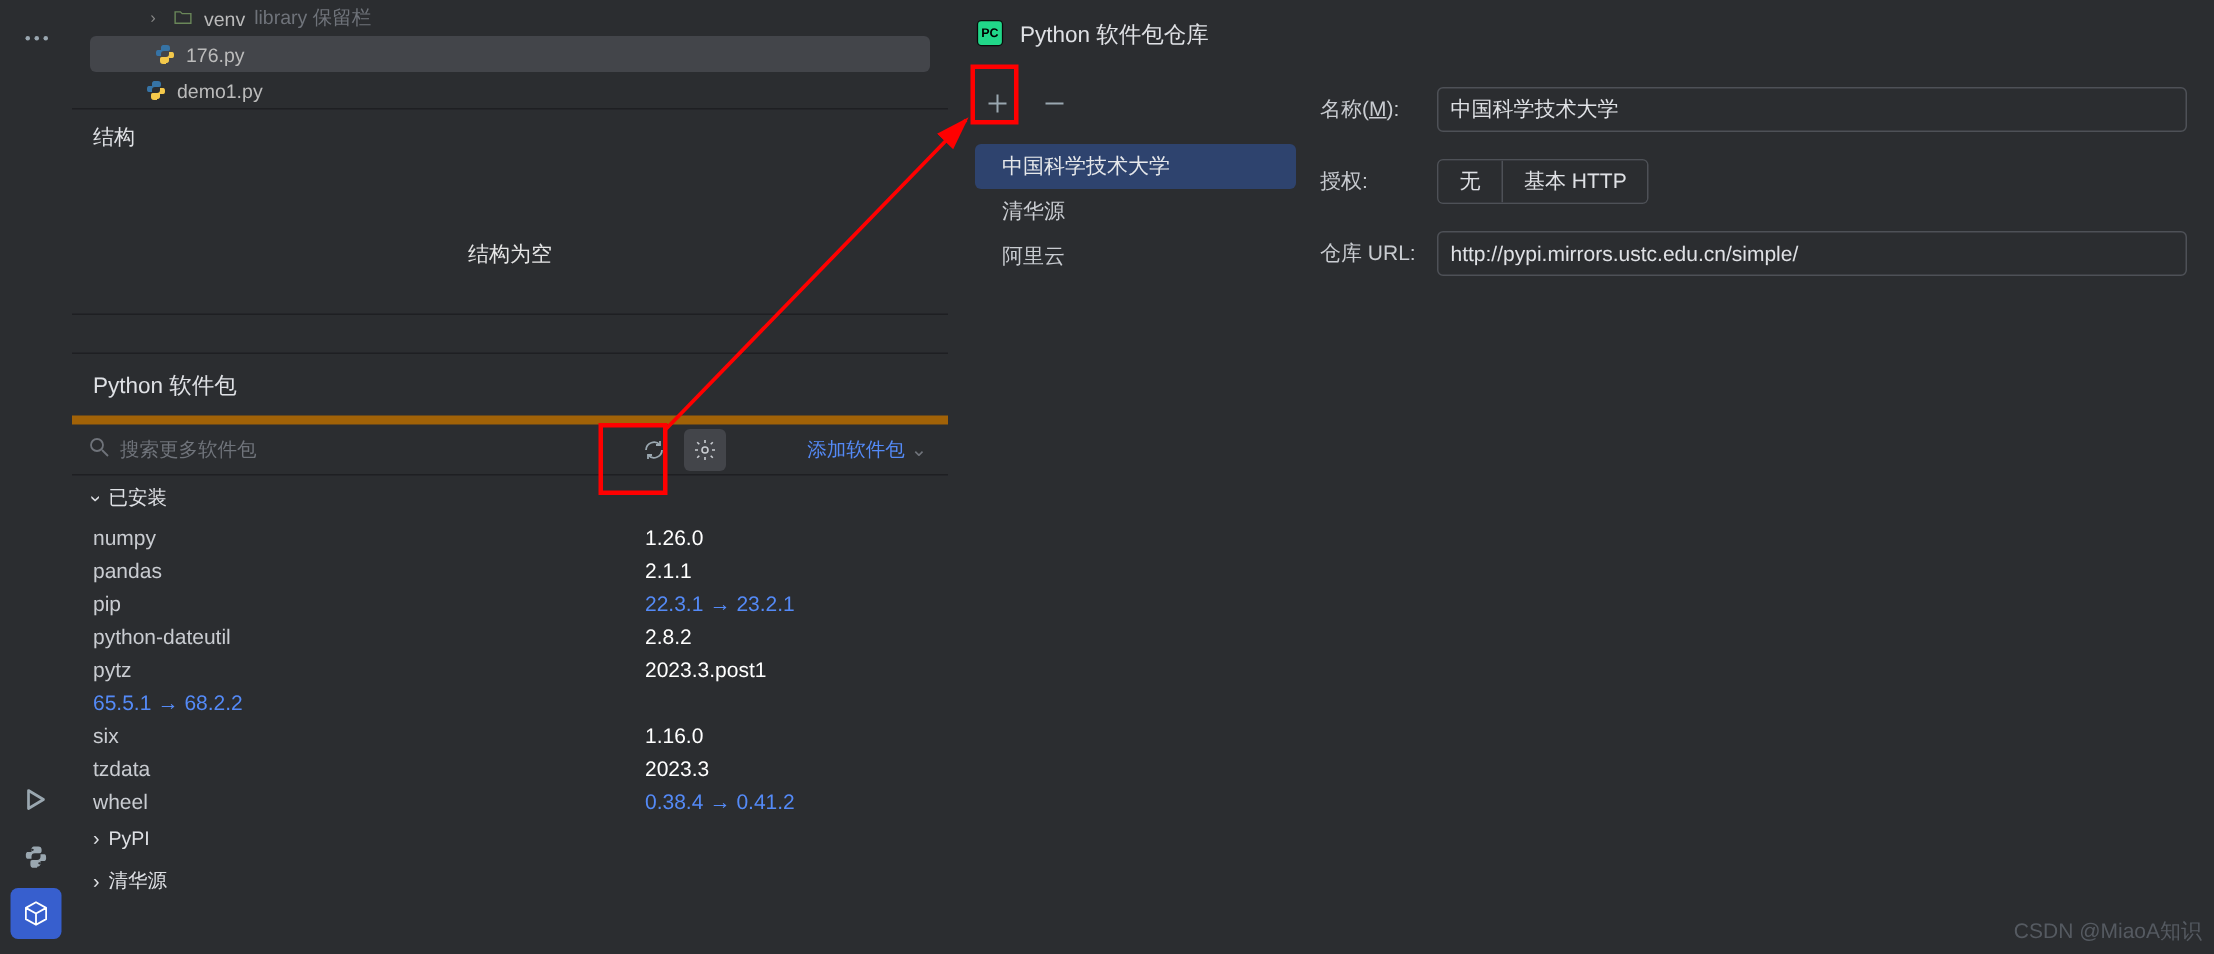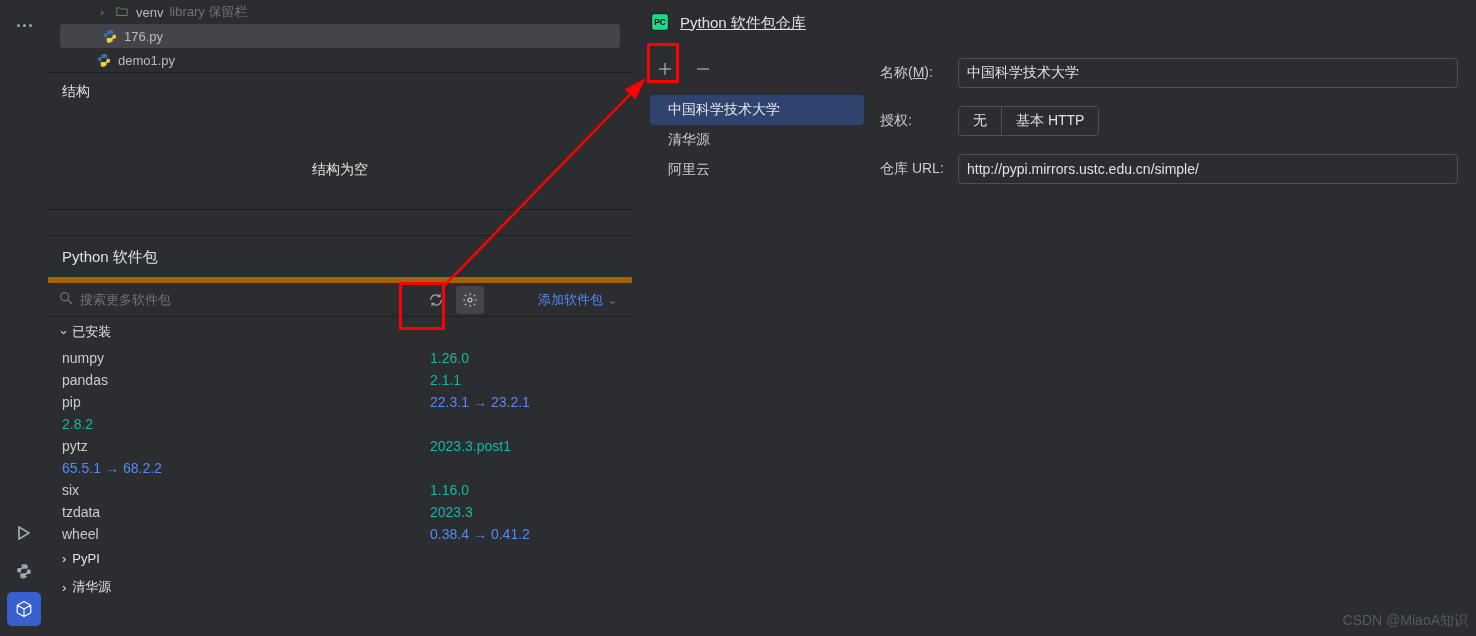--- a/index.html
+++ b/index.html
@@ -74,26 +74,26 @@
 
   .pkg-group {
     margin-left: 48px; display: flex; align-items: center;
     padding: 6px 14px; gap: 6px; color: #dfe1e5;
   }
   .pkg-list { margin-left: 48px; }
   .pkg-row {
     display: flex; padding: 3px 14px; color: #bbbbbb; font-size: 14px;
   }
   .pkg-name { width: 368px; color: #c9ccd1;}
-  .pkg-ver { color: #14b8a6; }
+  .pkg-ver { color: #ffffff; }
   .pkg-ver.link, .upgr { color: #548af7; }
   .arrow { color: #548af7; margin: 0 4px; }
 
   .dlg-header {
-    display: flex; align-items: center; gap: 10px; height: 40px; padding: 6px 18px 0; color: #dfe1e5; text-decoration: underline;
+    display: flex; align-items: center; gap: 10px; height: 40px; padding: 6px 18px 0; color: #dfe1e5;
   }
   .dlg-body { display: flex; padding: 18px 18px 0 18px; gap: 16px; }
   .repo-list { width: 214px; }
   .repo-actions { display: flex; gap: 12px; padding: 2px 2px 12px; color: #9aa7b0; font-size: 20px;}
   .repo-actions .plus, .repo-actions .minus { cursor:pointer; display:inline-block; width:26px; text-align:center;}
   .repo-item {
     padding: 6px 18px; border-radius: 4px; color: #c9ccd1; font-size: 14px;
   }
   .repo-item.selected { background: #2e436e; color: #e6e8eb; }
   .form-rows { flex: 1; }
@@ -236,20 +236,21 @@
         </div>
         <div class="pkg-row">
           <span class="pkg-name">pandas</span>
           <span class="pkg-ver">2.1.1</span>
         </div>
         <div class="pkg-row">
           <span class="pkg-name">pip</span>
           <span class="pkg-ver link"><span>22.3.1</span><span class="arrow">→</span><span class="upgr">23.2.1</span></span>
         </div>
         <div class="pkg-row">
+          <span class="pkg-name">python-dateutil</span>
           <span class="pkg-ver">2.8.2</span>
         </div>
         <div class="pkg-row">
           <span class="pkg-name">pytz</span>
           <span class="pkg-ver">2023.3.post1</span>
         </div>
         <div class="pkg-row">
           <span class="pkg-ver link"><span>65.5.1</span><span class="arrow">→</span><span class="upgr">68.2.2</span></span>
         </div>
         <div class="pkg-row">

